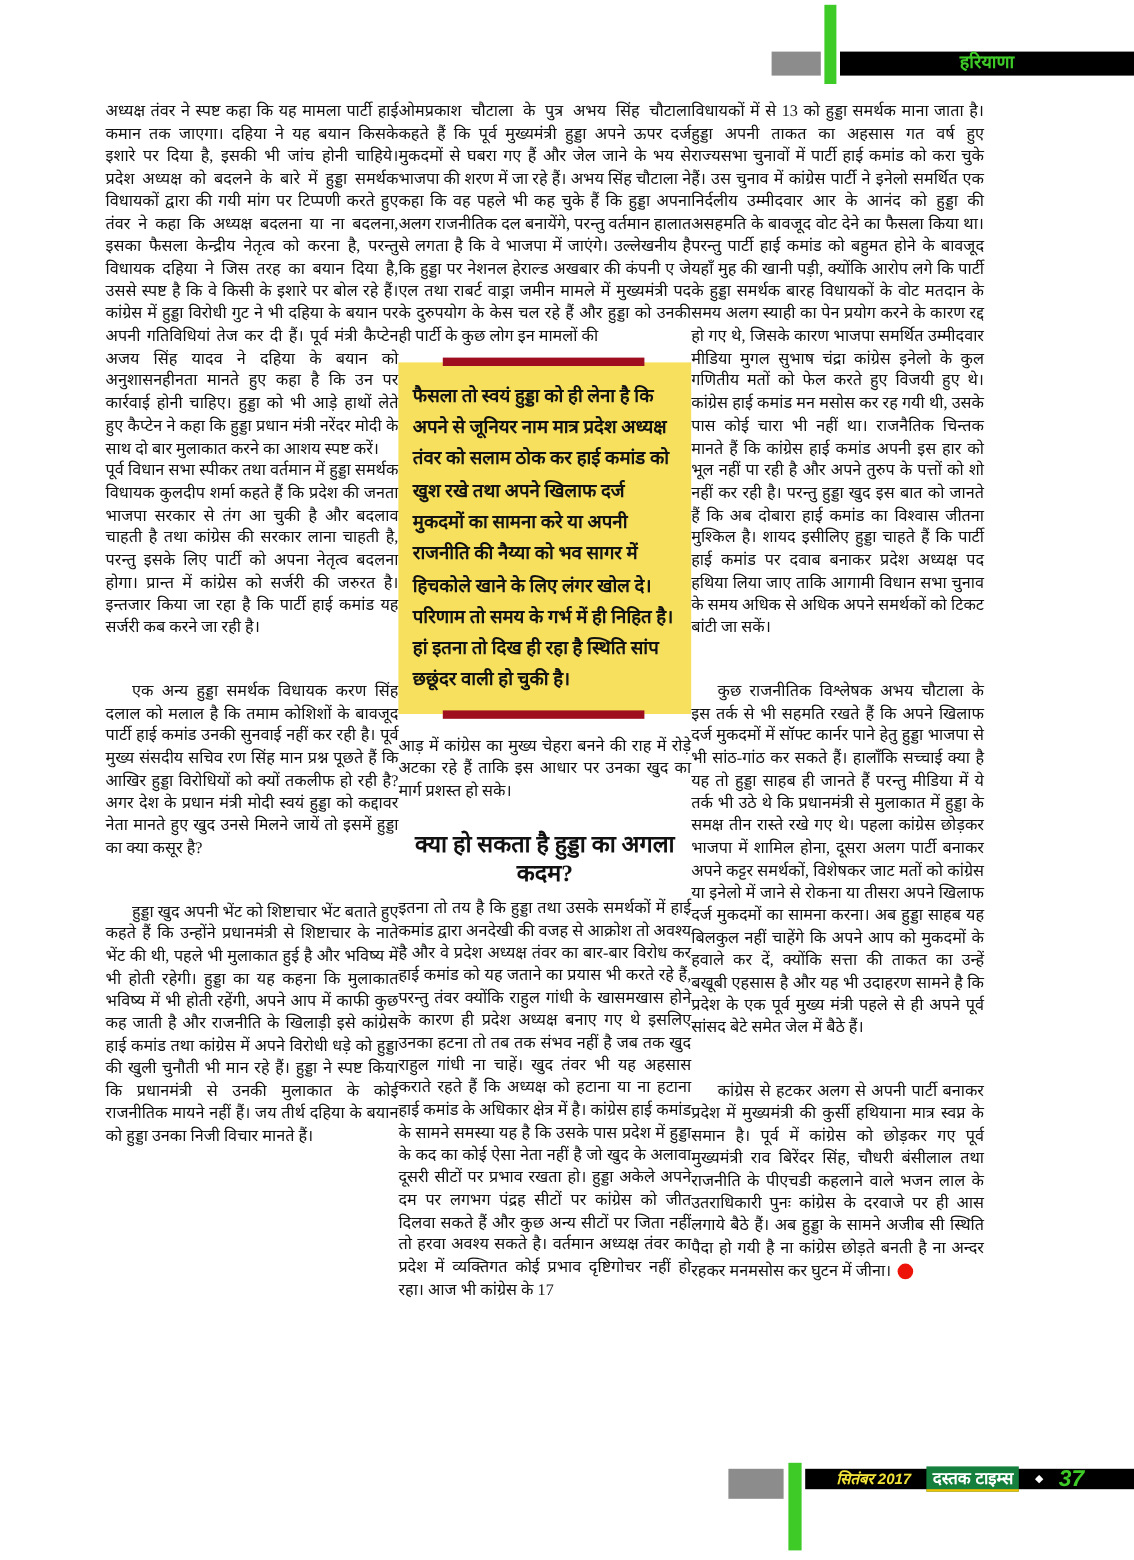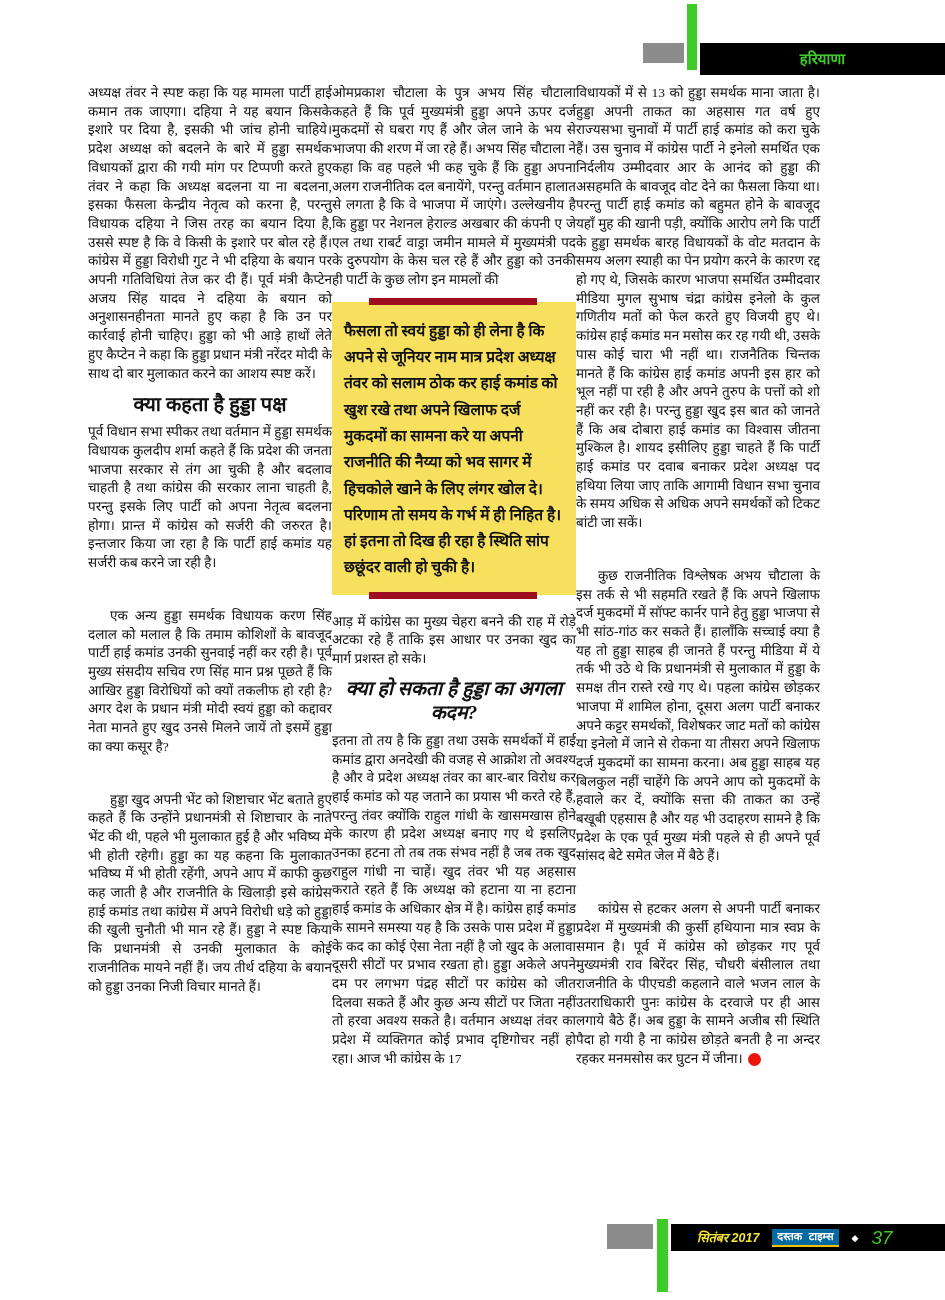--- a/index.html
+++ b/index.html
@@ -3,69 +3,68 @@
 <meta charset="utf-8">
 <style>
   html,body{margin:0;padding:0;}
   body{
     width:945px;height:1300px;background:#ffffff;position:relative;overflow:hidden;
     font-family:"Liberation Serif","DejaVu Serif",serif;color:#111;
   }
   
   .hdr-gray{position:absolute;left:643px;top:43px;width:41px;height:20px;background:#8c8c8c;}
   .hdr-green-bar{position:absolute;left:687px;top:4px;width:10px;height:66px;background:#3ecb28;}
-  .hdr-black{position:absolute;left:700px;top:43px;width:245px;height:32px;background:#000;
+  .hdr-black{position:absolute;left:700px;top:43px;width:245px;height:20px;background:#000;
     display:flex;align-items:center;justify-content:center;}
   .hdr-black span{color:#3ecb28;font-size:15px;font-weight:bold;line-height:1;}
   
   .content{position:absolute;left:88px;top:84px;width:776px;display:flex;}
   .col{width:244px;font-size:13.5px;line-height:18.7px;text-align:justify;}
   .para{margin:0;}
   .para.indent{text-indent:22px;margin-top:34px;}
   h2.sec{font-size:20px;line-height:24px;font-weight:bold;text-align:center;margin:9px 0 7px;
     font-family:"Liberation Serif","DejaVu Serif",serif;}
-  h2.sec2{font-size:19.5px;line-height:24px;font-weight:bold;text-align:center;margin:8px 0 7px;font-style:italic;}
+  h2.sec2{font-size:19.5px;line-height:24px;font-weight:bold;text-align:center;margin:24px 0 7px;}
   
   .hl-wrap{position:relative;margin:12px 0 18px;}
   .hl-bar{position:absolute;left:15%;width:69%;height:7px;background:#9e0e1e;}
   .hl-bar.top{top:-4px;} .hl-bar.bot{bottom:-4px;}
   .hl-box{background:#f6e05e;padding:16px 10px 14px 12px;
     font-family:Liberation Serif, serif;
     font-size:15.5px;line-height:26.3px;font-weight:600;text-align:left;}
   
   .end-dot{display:inline-block;width:13px;height:13px;border-radius:50%;
     background:#ee1309;vertical-align:middle;margin-left:5px;}
   
   .ftr-gray{position:absolute;left:607px;top:1224px;width:46px;height:25px;background:#8c8c8c;}
   .ftr-green-bar{position:absolute;left:657px;top:1219px;width:11px;height:73px;background:#3ecb28;}
-  .ftr-black{position:absolute;left:671px;top:1224px;width:274px;height:27px;background:#000;
+  .ftr-black{position:absolute;left:671px;top:1224px;width:274px;height:17px;background:#000;
     display:flex;align-items:center;gap:13px;padding-left:26px;box-sizing:border-box;}
   .ftr-issue{color:#f2e438;font-size:12.5px;font-weight:bold;font-style:italic;
     font-family:"Liberation Sans","DejaVu Sans",sans-serif;}
-  .ftr-logo{background:#0369a1;color:#fff;font-size:11px;font-weight:bold;line-height:1;
+  .ftr-logo{background:#15803d;color:#fff;font-size:14px;font-weight:bold;line-height:1;
     padding:3px 5px 2px;border-bottom:2px solid #f2c200;white-space:nowrap;
-    font-family:Liberation Mono, monospace;}
+    font-family:Liberation Sans, sans-serif;}
   .ftr-diamond{color:#fff;font-size:9px;}
-  .ftr-page{color:#3ecb28;font-size:19px;font-weight:normal;font-style:italic;
+  .ftr-page{color:#3ecb28;font-size:19px;font-weight:bold;font-style:italic;
     font-family:"Liberation Sans","DejaVu Sans",sans-serif;}
 </style>
 </head>
 <body>
 
 <div class="hdr-gray"></div>
 <div class="hdr-green-bar"></div>
 <div class="hdr-black">
   <span>हरियाणा</span>
 </div>
 
 <div class="content">
 
   <div class="col">
     <p class="para">अध्यक्ष तंवर ने स्पष्ट कहा कि यह मामला पार्टी हाई कमान तक जाएगा। दहिया ने यह बयान किसके इशारे पर दिया है, इसकी भी जांच होनी चाहिये। प्रदेश अध्यक्ष को बदलने के बारे में हुड्डा समर्थक विधायकों द्वारा की गयी मांग पर टिप्पणी करते हुए तंवर ने कहा कि अध्यक्ष बदलना या ना बदलना, इसका फैसला केन्द्रीय नेतृत्व को करना है, परन्तु विधायक दहिया ने जिस तरह का बयान दिया है, उससे स्पष्ट है कि वे किसी के इशारे पर बोल रहे हैं। कांग्रेस में हुड्डा विरोधी गुट ने भी दहिया के बयान पर अपनी गतिविधियां तेज कर दी हैं। पूर्व मंत्री कैप्टेन अजय सिंह यादव ने दहिया के बयान को अनुशासनहीनता मानते हुए कहा है कि उन पर कार्रवाई होनी चाहिए। हुड्डा को भी आड़े हाथों लेते हुए कैप्टेन ने कहा कि हुड्डा प्रधान मंत्री नरेंदर मोदी के साथ दो बार मुलाकात करने का आशय स्पष्ट करें।</p>
-    <h2 class="sec">क्या कहता है हुड्डा पक्ष</h2>
     <p class="para">पूर्व विधान सभा स्पीकर तथा वर्तमान में हुड्डा समर्थक विधायक कुलदीप शर्मा कहते हैं कि प्रदेश की जनता भाजपा सरकार से तंग आ चुकी है और बदलाव चाहती है तथा कांग्रेस की सरकार लाना चाहती है, परन्तु इसके लिए पार्टी को अपना नेतृत्व बदलना होगा। प्रान्त में कांग्रेस को सर्जरी की जरुरत है। इन्तजार किया जा रहा है कि पार्टी हाई कमांड यह सर्जरी कब करने जा रही है।</p>
     <p class="para indent">एक अन्य हुड्डा समर्थक विधायक करण सिंह दलाल को मलाल है कि तमाम कोशिशों के बावजूद पार्टी हाई कमांड उनकी सुनवाई नहीं कर रही है। पूर्व मुख्य संसदीय सचिव रण सिंह मान प्रश्न पूछते हैं कि आखिर हुड्डा विरोधियों को क्यों तकलीफ हो रही है? अगर देश के प्रधान मंत्री मोदी स्वयं हुड्डा को कद्दावर नेता मानते हुए खुद उनसे मिलने जायें तो इसमें हुड्डा का क्या कसूर है?</p>
     <p class="para indent">हुड्डा खुद अपनी भेंट को शिष्टाचार भेंट बताते हुए कहते हैं कि उन्होंने प्रधानमंत्री से शिष्टाचार के नाते भेंट की थी, पहले भी मुलाकात हुई है और भविष्य में भी होती रहेगी। हुड्डा का यह कहना कि मुलाकात भविष्य में भी होती रहेंगी, अपने आप में काफी कुछ कह जाती है और राजनीति के खिलाड़ी इसे कांग्रेस हाई कमांड तथा कांग्रेस में अपने विरोधी धड़े को हुड्डा की खुली चुनौती भी मान रहे हैं। हुड्डा ने स्पष्ट किया कि प्रधानमंत्री से उनकी मुलाकात के कोई राजनीतिक मायने नहीं हैं। जय तीर्थ दहिया के बयान को हुड्डा उनका निजी विचार मानते हैं।</p>
   </div>
 
   <div class="col">
     <p class="para">ओमप्रकाश चौटाला के पुत्र अभय सिंह चौटाला कहते हैं कि पूर्व मुख्यमंत्री हुड्डा अपने ऊपर दर्ज मुकदमों से घबरा गए हैं और जेल जाने के भय से भाजपा की शरण में जा रहे हैं। अभय सिंह चौटाला ने कहा कि वह पहले भी कह चुके हैं कि हुड्डा अपना अलग राजनीतिक दल बनायेंगे, परन्तु वर्तमान हालात से लगता है कि वे भाजपा में जाएंगे। उल्लेखनीय है कि हुड्डा पर नेशनल हेराल्ड अखबार की कंपनी ए जे एल तथा राबर्ट वाड्रा जमीन मामले में मुख्यमंत्री पद के दुरुपयोग के केस चल रहे हैं और हुड्डा को उनकी ही पार्टी के कुछ लोग इन मामलों की</p>
     <div class="hl-wrap">
       <div class="hl-bar top"></div>
       <div class="hl-box">फैसला तो स्वयं हुड्डा को ही लेना है कि अपने से जूनियर नाम मात्र प्रदेश अध्यक्ष तंवर को सलाम ठोक कर हाई कमांड को खुश रखे तथा अपने खिलाफ दर्ज मुकदमों का सामना करे या अपनी राजनीति की नैय्या को भव सागर में हिचकोले खाने के लिए लंगर खोल दे। परिणाम तो समय के गर्भ में ही निहित है। हां इतना तो दिख ही रहा है स्थिति सांप छछूंदर वाली हो चुकी है।</div>

